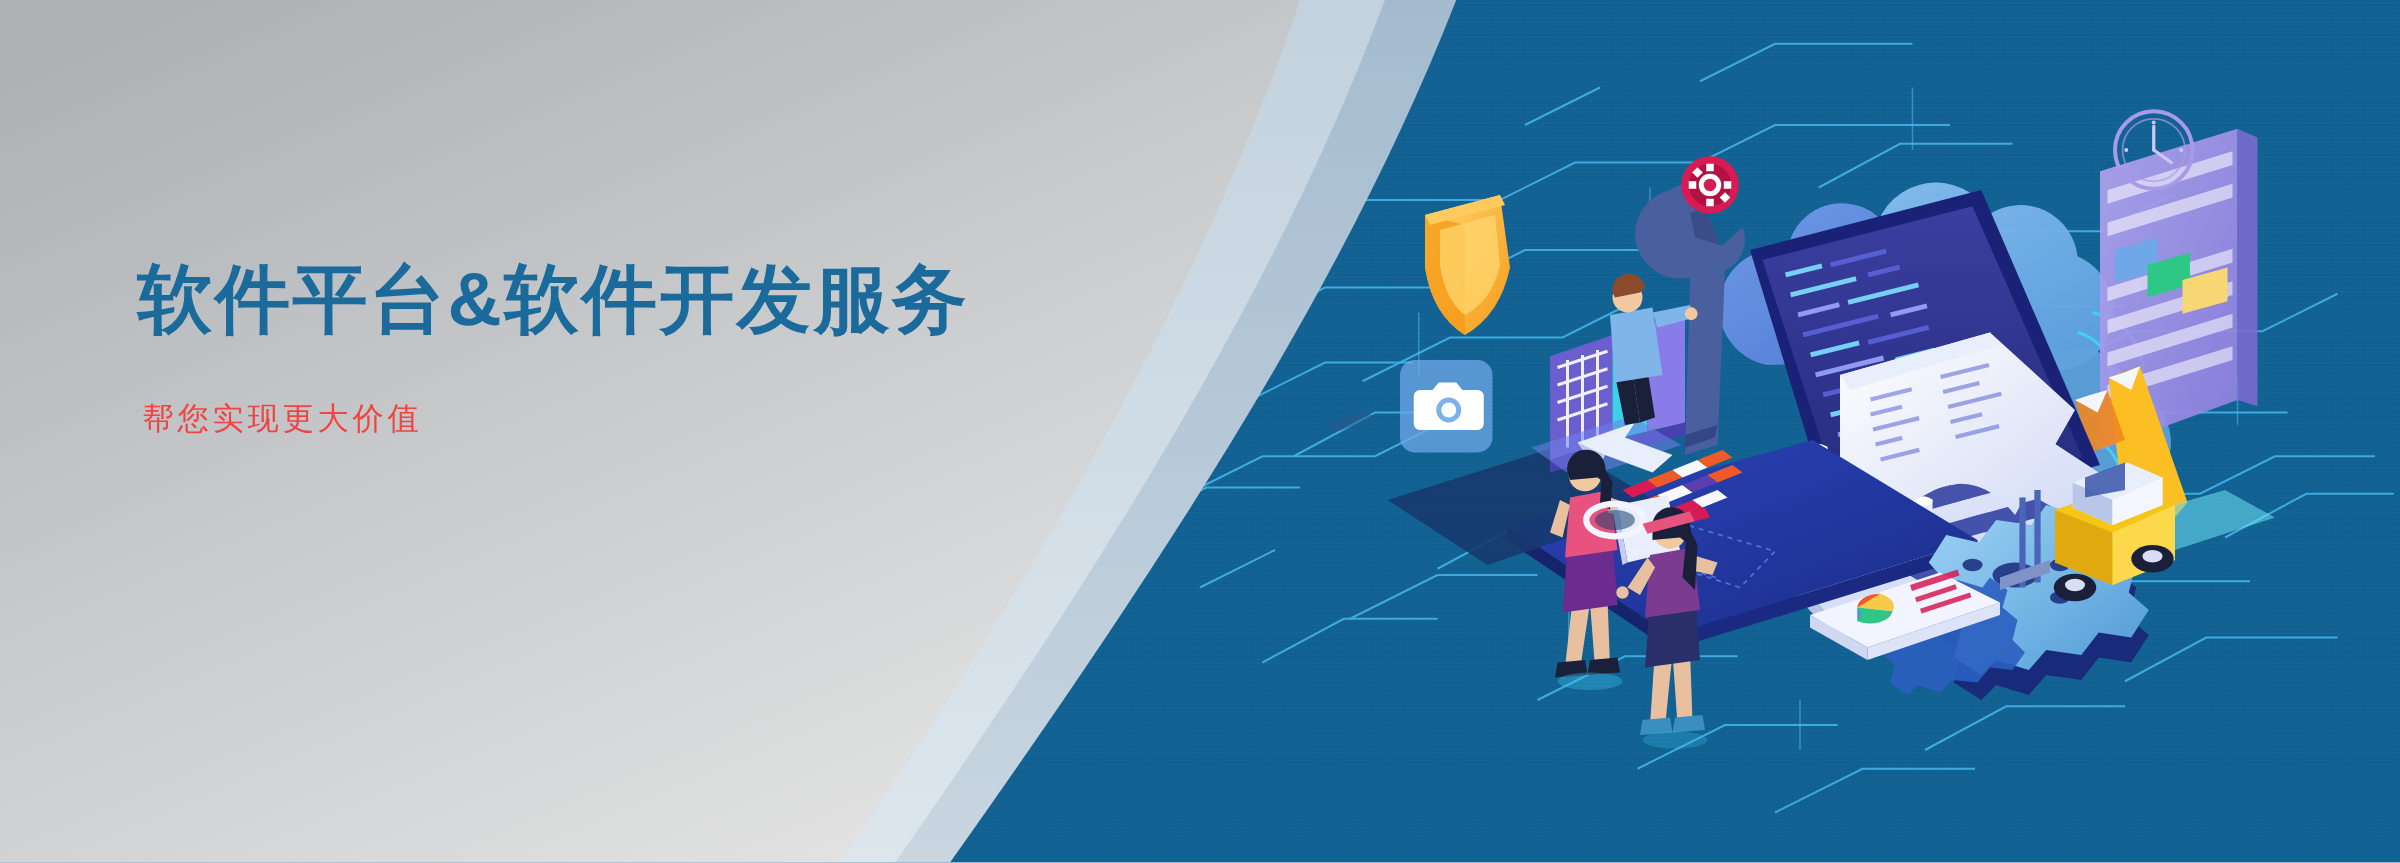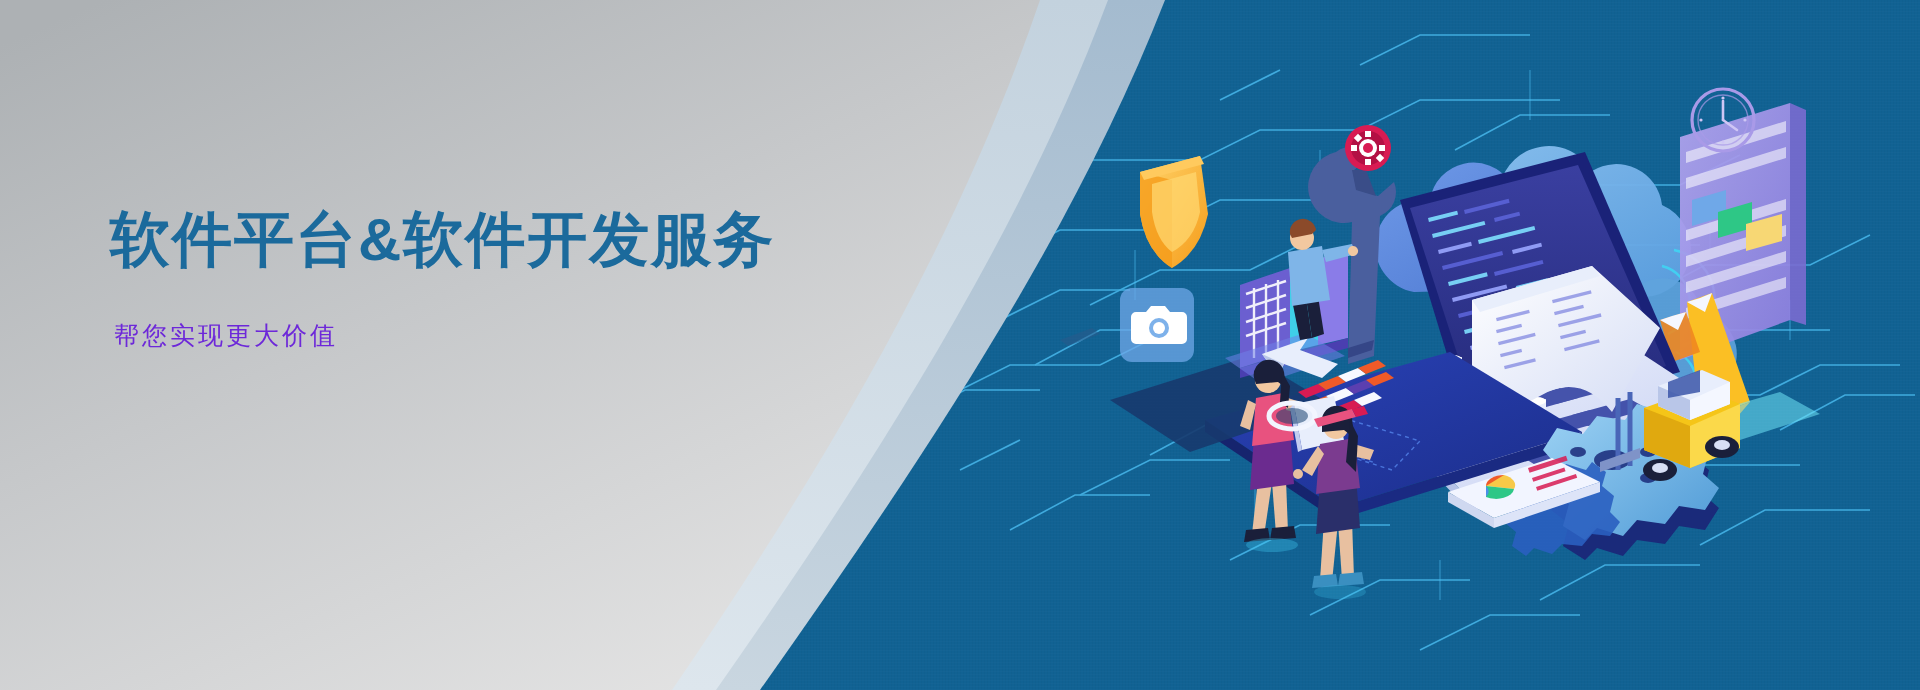--- a/index.html
+++ b/index.html
@@ -17,21 +17,21 @@
   }
   #net-svg,#art-svg,#curve-svg{pointer-events:none;}
 
   
   #text-block{position:absolute;left:110px;top:205px;width:760px;}
   #main-title{
     font-size:60px;font-weight:700;color:#1b6a9c;letter-spacing:2px;
     line-height:1.15;margin:0;white-space:nowrap;
   }
   #sub-title{
-    margin:46px 0 0 4px;font-size:25px;font-weight:400;color:#6d28d9;
+    margin:46px 0 0 4px;font-size:25px;font-weight:400;color:#ef4444;
     letter-spacing:3px;line-height:1.2;white-space:nowrap;
   }
 </style>
 </head>
 <body>
 
 <div id="banner">
 
   <div class="layer" id="bg-blue"></div>
   <div class="layer" id="bg-texture"></div>

